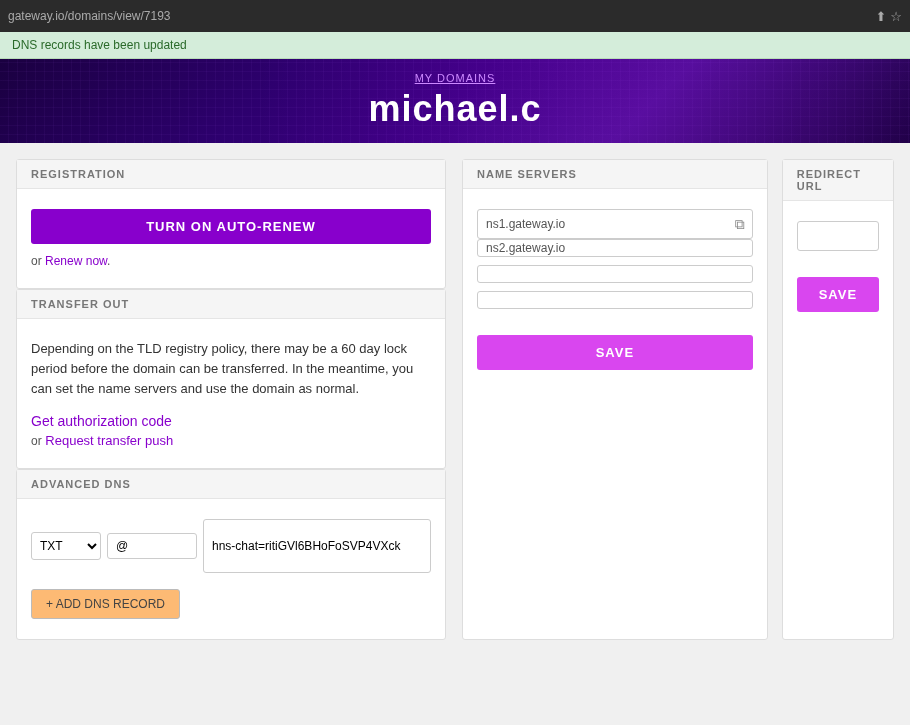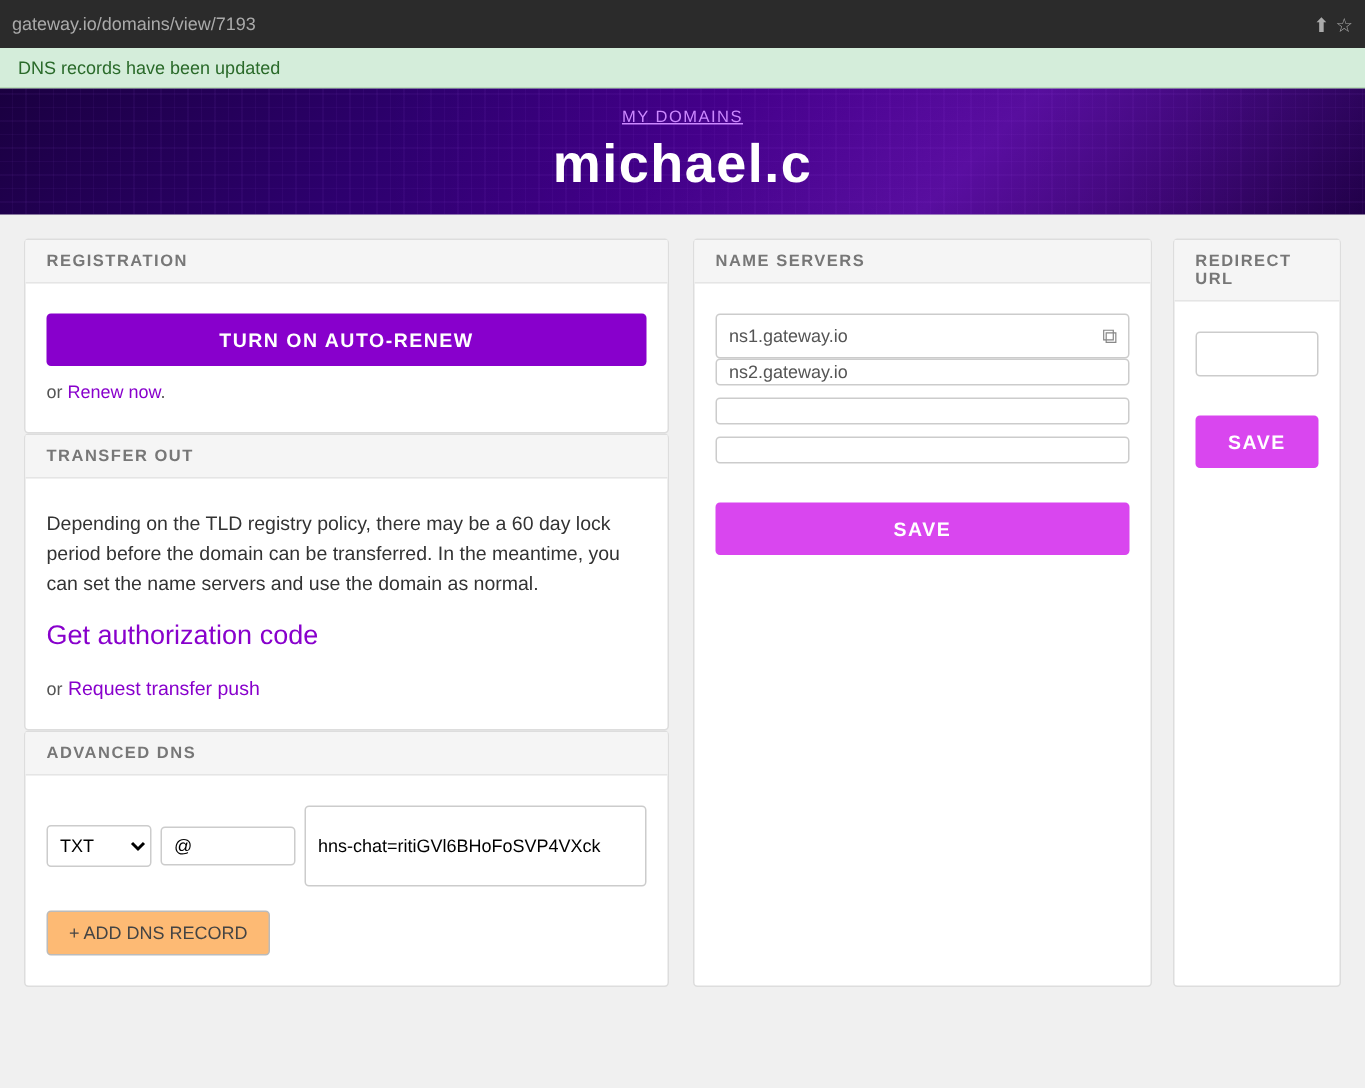--- a/index.html
+++ b/index.html
@@ -155,22 +155,22 @@
       color: #333;
       font-size: 13px;
       line-height: 1.55;
       margin-bottom: 14px;
     }
     .auth-link {
       color: #8800cc;
       cursor: pointer;
       text-decoration: none;
       display: block;
-      margin-bottom: 17px;
-      font-size: 18px;
+      margin-bottom: 4px;
+      font-size: 14px;
     }
     .or-text {
       font-size: 12px;
       color: #555;
       display: inline;
     }
 
     
     .dns-row {
       display: flex;

